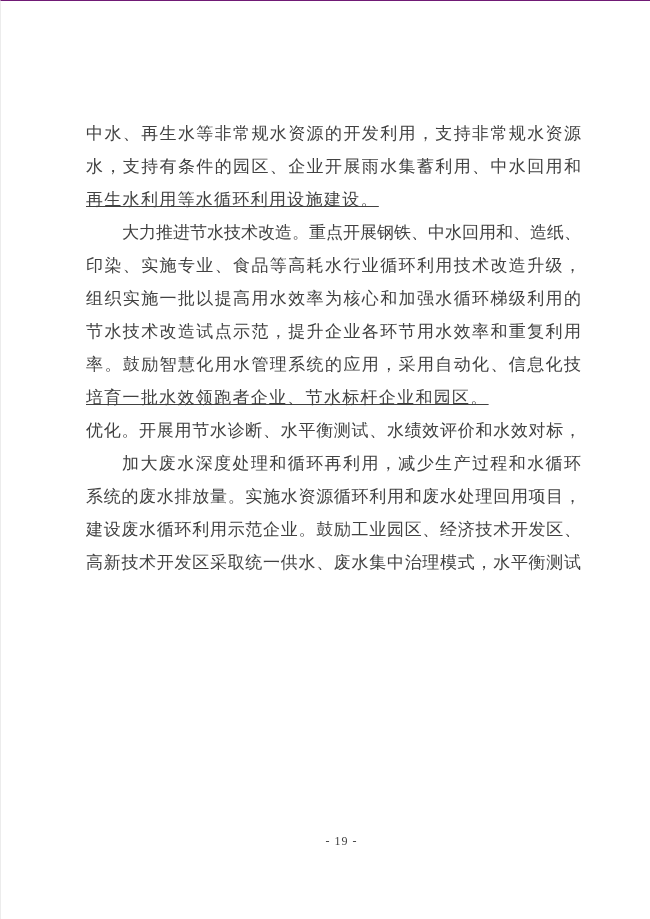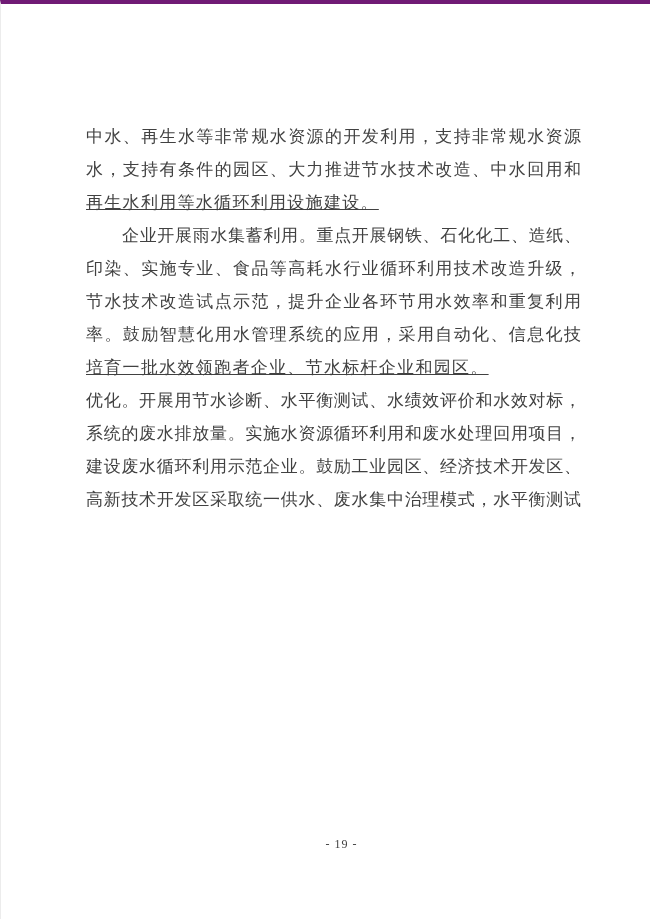--- a/index.html
+++ b/index.html
@@ -5,21 +5,21 @@
   html, body {
     margin: 0;
     padding: 0;
     background: #ffffff;
   }
   .page {
     position: relative;
     width: 650px;
     height: 919px;
     background: #ffffff;
-    border-top: 4px solid #701a75;
+    border-top: 1px solid #701a75;
     border-left: 1px solid #ececec;
     box-sizing: border-box;
     overflow: hidden;
     font-family: "Liberation Serif", "DejaVu Serif", serif;
   }
   .text-block {
     position: absolute;
     left: 85px;
     top: 116px;
     width: 495px;
@@ -64,34 +64,36 @@
 </style>
 </head>
 <body>
 
 <div class="page">
 
   <div class="text-block">
 
     <div class="para">
       <div class="line">中水、再生水等非常规水资源的开发利用，支持非常规水资源</div>
-      <div class="line">水，支持有条件的园区、大力推进节水技术改造、中水回用和</div>
+      <div class="line">水，支持有条件的园区、企业开展雨水集蓄利用、中水回用和</div>
       <div class="line end">再生水利用等水循环利用设施建设。</div>
     </div>
 
     <div class="para">
-      <div class="line indent">企业开展雨水集蓄利用。重点开展钢铁、石化化工、造纸、</div>
+      <div class="line indent">大力推进节水技术改造。重点开展钢铁、中水回用和、造纸、</div>
       <div class="line">印染、实施专业、食品等高耗水行业循环利用技术改造升级，</div>
+      <div class="line">组织实施一批以提高用水效率为核心和加强水循环梯级利用的</div>
       <div class="line">节水技术改造试点示范，提升企业各环节用水效率和重复利用</div>
       <div class="line">率。鼓励智慧化用水管理系统的应用，采用自动化、信息化技</div>
       <div class="line end">培育一批水效领跑者企业、节水标杆企业和园区。</div>
       <div class="line">优化。开展用节水诊断、水平衡测试、水绩效评价和水效对标，</div>
     </div>
 
     <div class="para">
+      <div class="line indent">加大废水深度处理和循环再利用，减少生产过程和水循环</div>
       <div class="line">系统的废水排放量。实施水资源循环利用和废水处理回用项目，</div>
       <div class="line">建设废水循环利用示范企业。鼓励工业园区、经济技术开发区、</div>
       <div class="line">高新技术开发区采取统一供水、废水集中治理模式，水平衡测试</div>
     </div>
 
   </div>
 
   <div class="page-number">- 19 -</div>
 
 </div>

